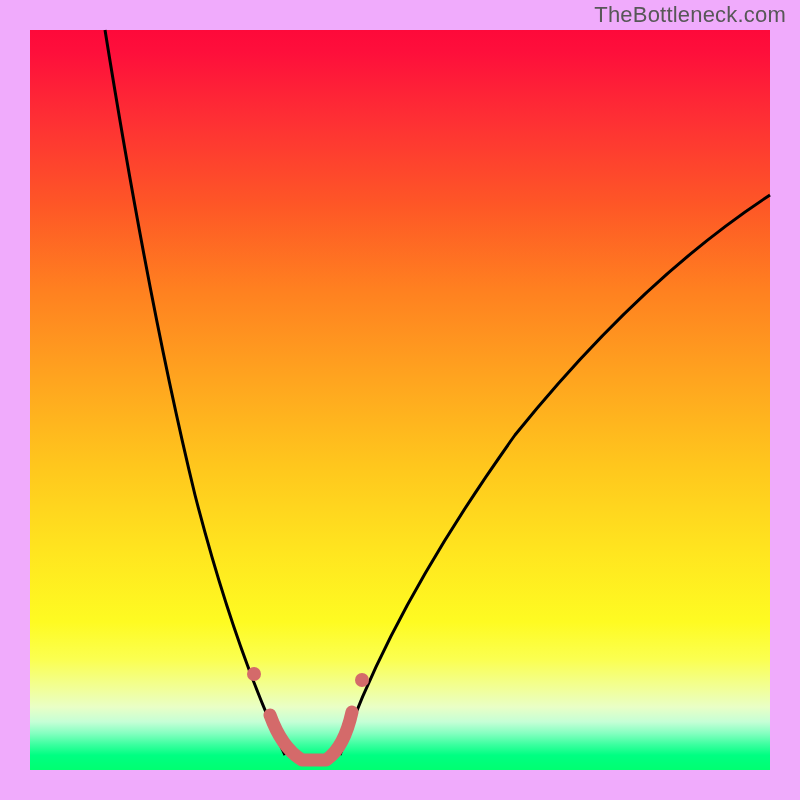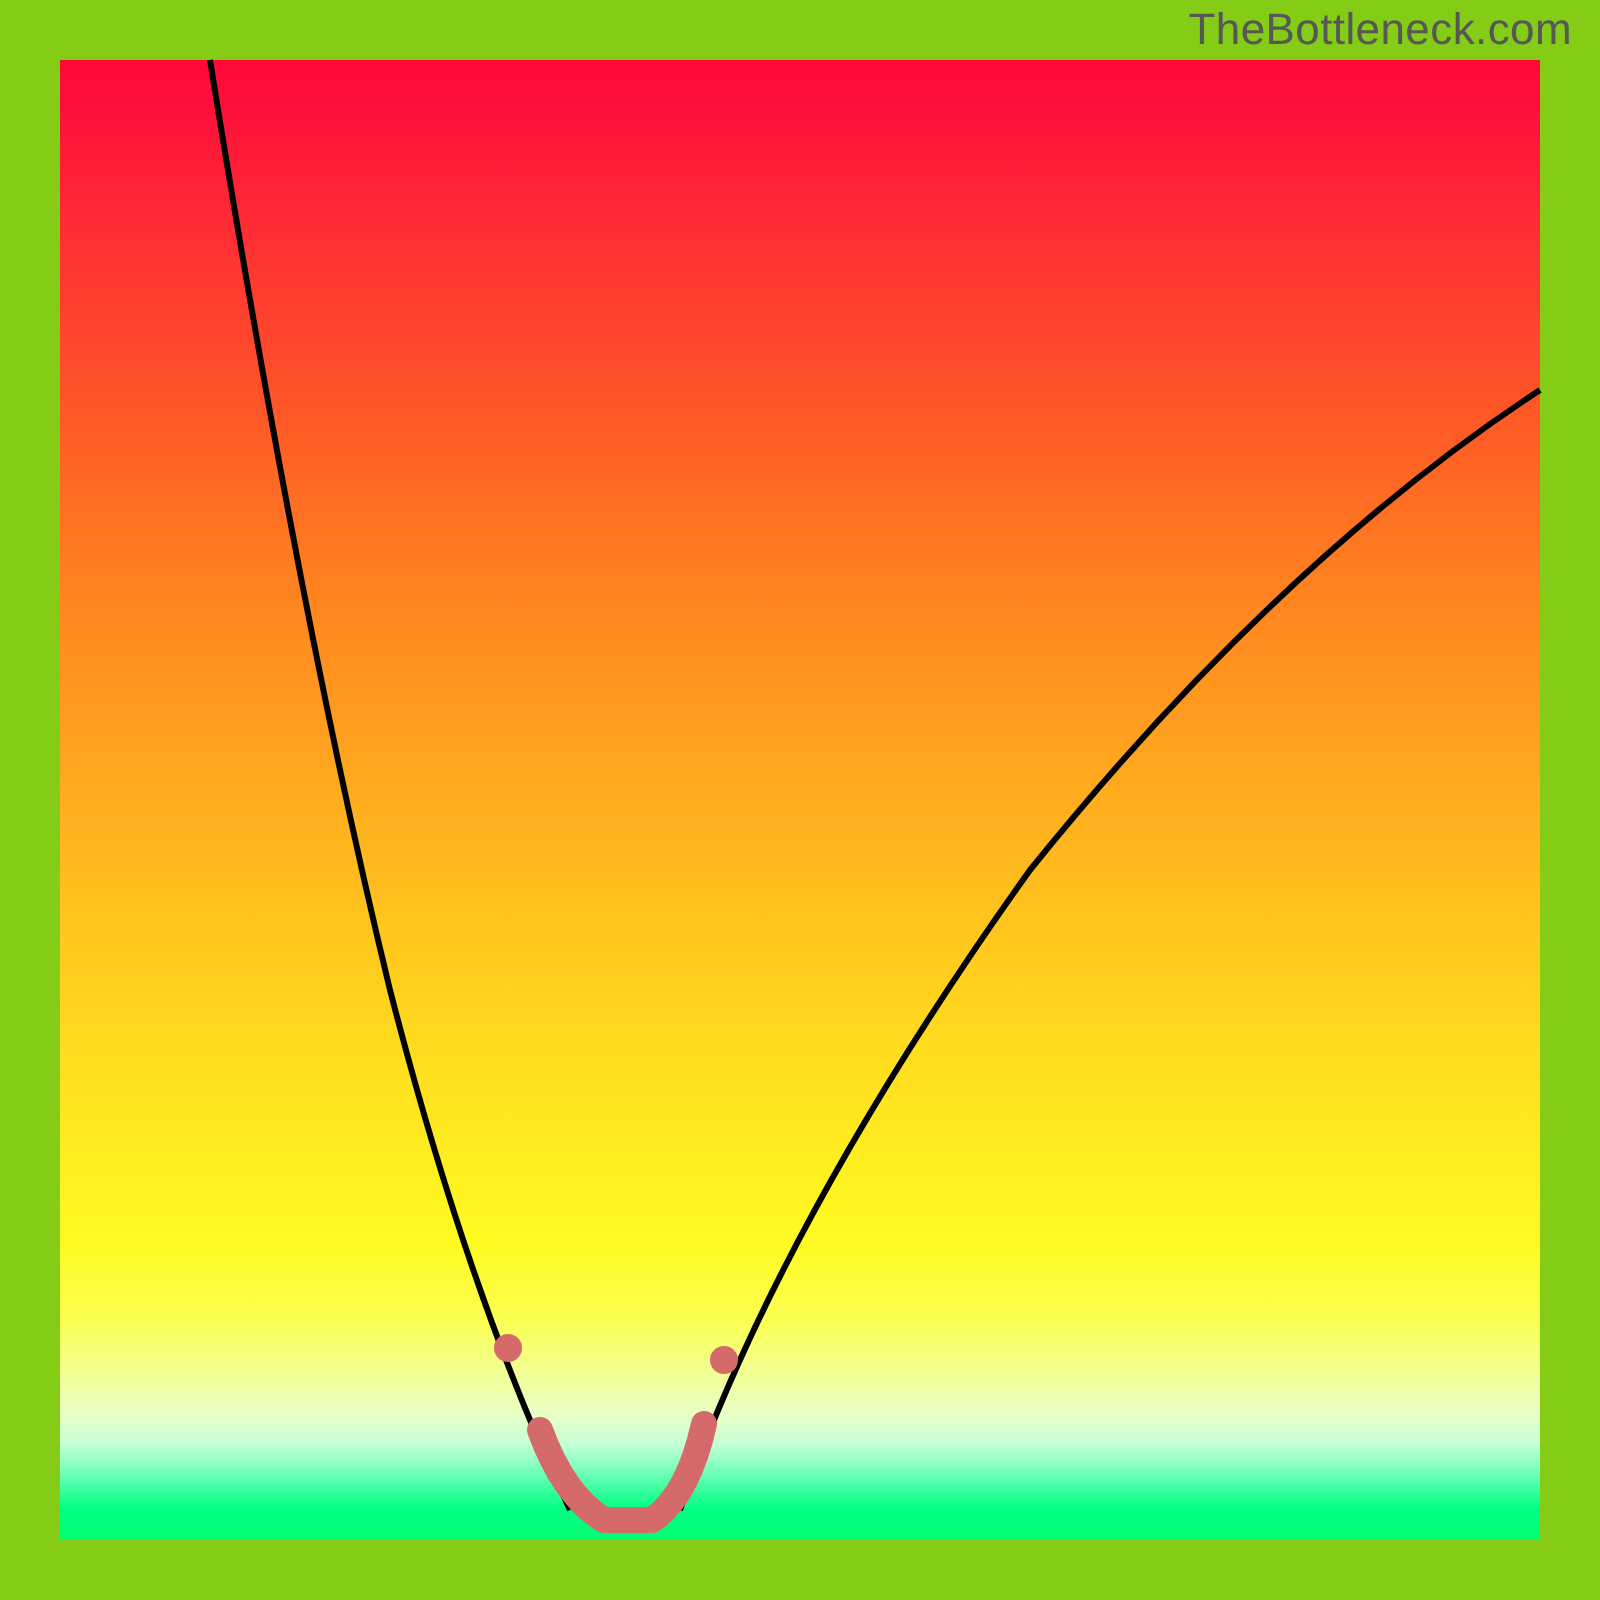--- a/index.html
+++ b/index.html
@@ -7,21 +7,21 @@
     padding: 0;
     width: 800px;
     height: 800px;
     background: #000000;
     overflow: hidden;
   }
   .outer {
     position: relative;
     width: 800px;
     height: 800px;
-    background: #84cc16;
+    background: #f0abfc;
   }
   .watermark {
     position: absolute;
     top: 2px;
     right: 14px;
     font-family: Arial, Helvetica, sans-serif;
     font-size: 22px;
     font-weight: 500;
     color: #575757;
     letter-spacing: 0.2px;

